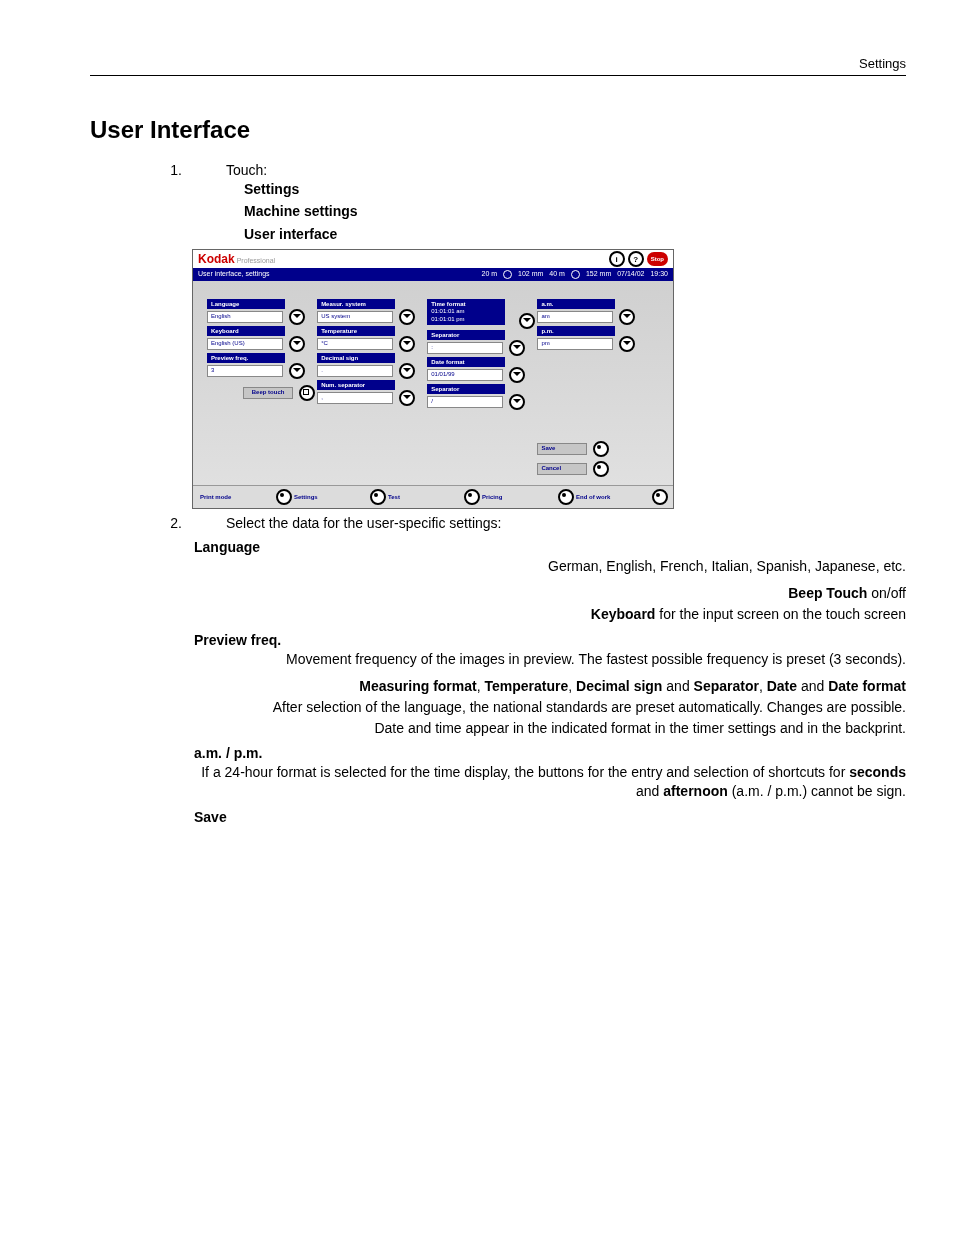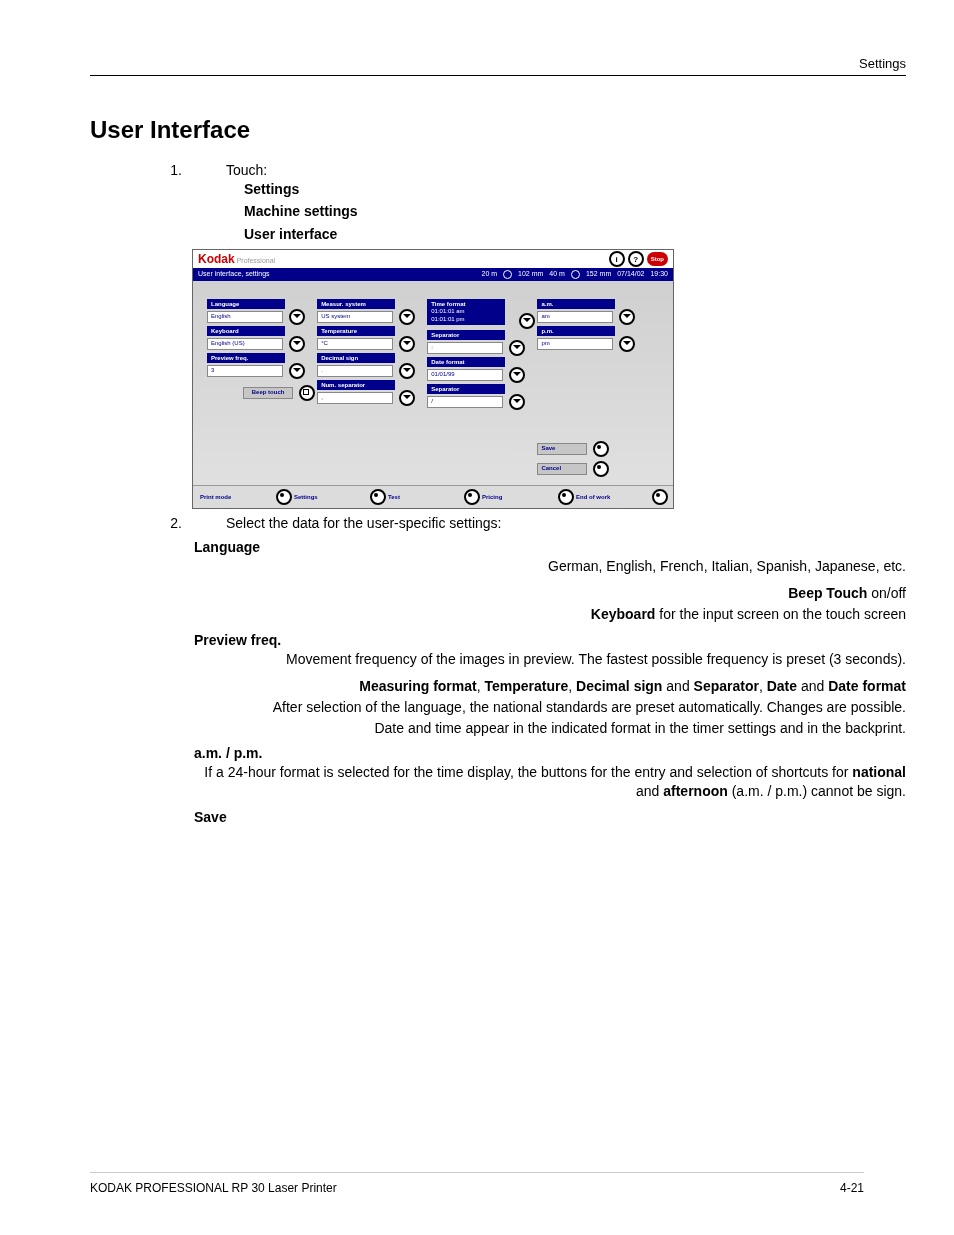--- a/index.html
+++ b/index.html
@@ -512,24 +512,20 @@
       <p>Movement frequency of the images in preview. The fastest possible frequency is preset (3 seconds).</p>
 
       <p style="margin-top:8px">
         <span class="bold">Measuring format</span><span>, </span><span class="bold">Temperature</span><span>, </span><span class="bold">Decimal sign</span><span> and </span><span class="bold">Separator</span><span>, </span><span class="bold">Date</span><span> and </span><span class="bold">Date format</span>
       </p>
       <p>After selection of the language, the national standards are preset automatically. Changes are possible.</p>
       <p>Date and time appear in the indicated format in the timer settings and in the backprint.</p>
 
       <h3>a.m. / p.m.</h3>
       <p>
-        <span>If a 24-hour format is selected for the time display, the buttons for the entry and selection of shortcuts for </span><span class="bold">national</span><span> and </span><span class="bold">afternoon</span><span> (a.m. / p.m.) cannot be sign.</span>
+        <span>If a 24-hour format is selected for the time display, the buttons for the entry and selection of shortcuts for </span><span class="bold">seconds</span><span> and </span><span class="bold">afternoon</span><span> (a.m. / p.m.) cannot be sign.</span>
       </p>
 
       <h3>Save</h3>
     </div>
   </div>
 
-  <div class="footer">
-    <span>KODAK PROFESSIONAL RP 30 Laser Printer</span>
-    <span>4-21</span>
-  </div>
 </div>
 
 </body></html>

